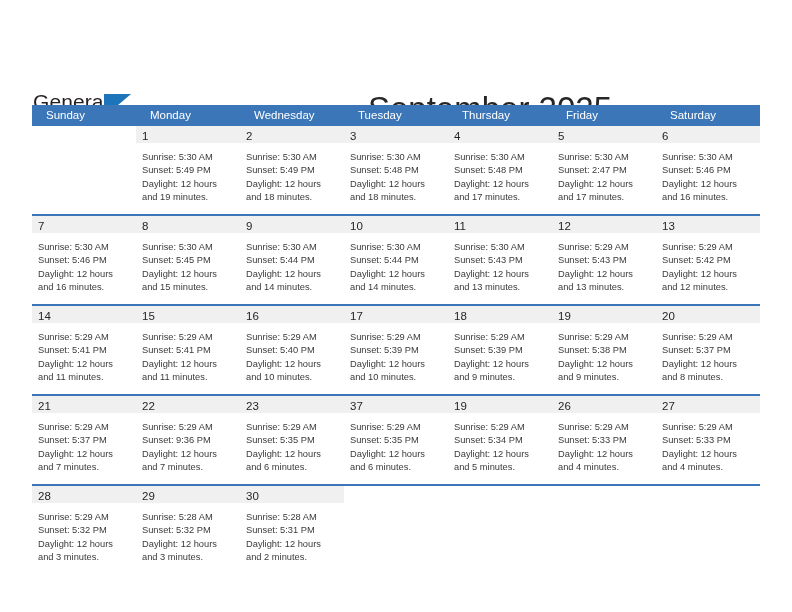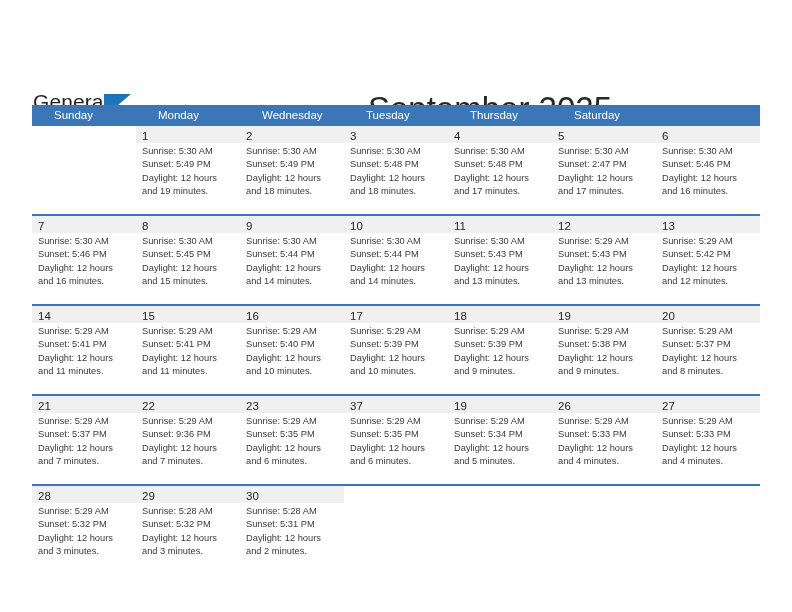--- a/index.html
+++ b/index.html
@@ -91,21 +91,21 @@
     width: 728px;
   }
   .weekday-row {
     display: flex;
     background: #3a76b8;
     height: 21px;
   }
   .weekday-cell {
     width: 104px;
     box-sizing: border-box;
-    padding-left: 22px;
+    padding-left: 14px;
     color: #ffffff;
     font-size: 11.5px;
     line-height: 21px;
     white-space: nowrap;
     overflow: hidden;
   }
 
   .week-row {
     display: flex;
     border-top: 2px solid #3a76b8;
@@ -128,21 +128,21 @@
     background: #ffffff;
     padding-left: 6px;
     box-sizing: border-box;
   }
   .daynum {
     font-size: 11.5px;
     color: #262626;
     line-height: 17px;
   }
   .details {
-    padding: 2px 5px 0 6px;
+    padding: 8px 5px 0 6px;
     font-size: 9.3px;
     line-height: 13.4px;
     color: #3a3a3a;
   }
   .details div {
     white-space: nowrap;
   }
 </style>
 </head>
 <body>
@@ -159,20 +159,21 @@
     <div class="subtitle">Balocawehay, Eastern Visayas, Philippines</div>
   </div>
 
   <div class="calendar">
     <div class="weekday-row">
       <div class="weekday-cell">Sunday</div>
       <div class="weekday-cell">Monday</div>
       <div class="weekday-cell">Wednesday</div>
       <div class="weekday-cell">Tuesday</div>
       <div class="weekday-cell">Thursday</div>
+      <div class="weekday-cell">Friday</div>
       <div class="weekday-cell">Saturday</div>
     </div>
 
     <div class="week-row first">
       <div class="day-cell">
         <div class="numband"><span class="daynum"></span></div>
         <div class="details">
           <div></div>
           <div></div>
           <div></div>

